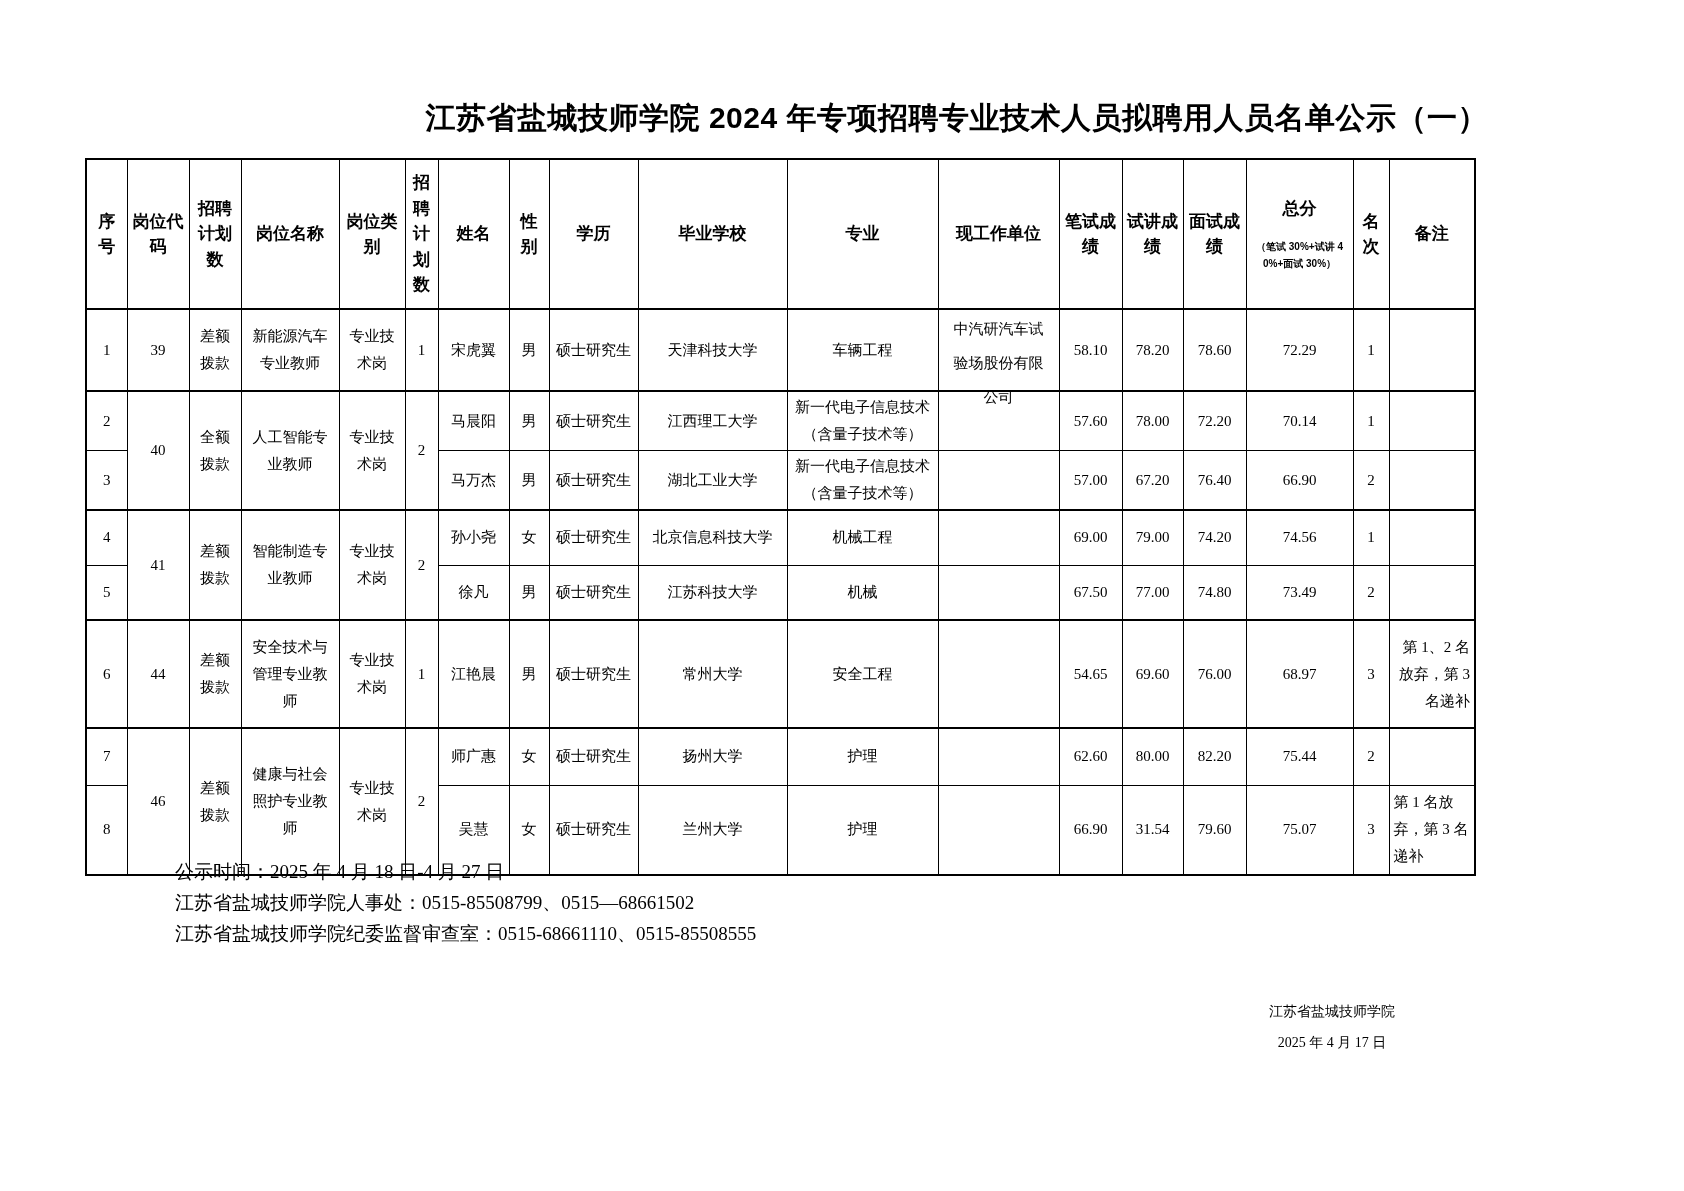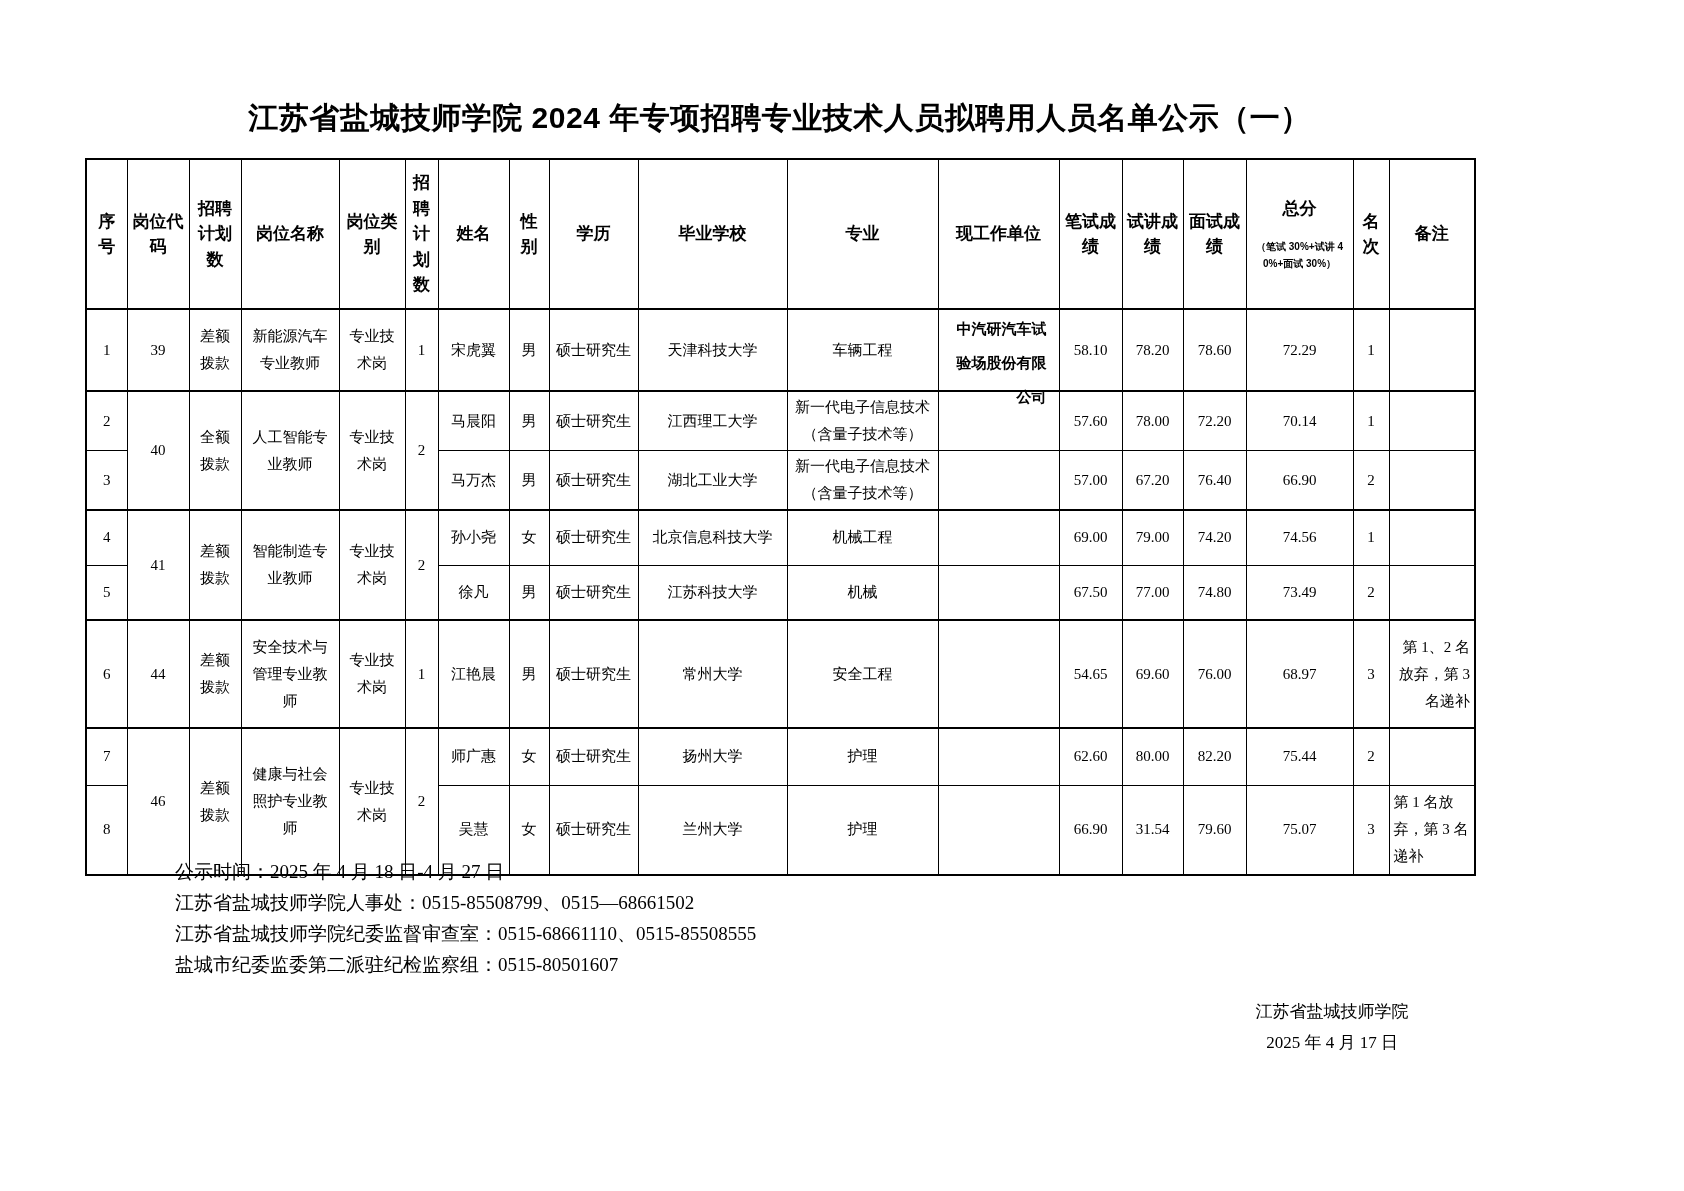--- a/index.html
+++ b/index.html
@@ -9,23 +9,23 @@
     width: 1684px;
     height: 1191px;
     background: #ffffff;
     color: #000;
     font-family: "Liberation Serif", serif;
     overflow: hidden;
   }
   .title {
     position: absolute;
     top: 98px;
-    left: 85px;
+    left: 99px;
     width: 1389px;
-    text-align: center;
+    text-align: right;
     font-family: "Liberation Sans", sans-serif;
     font-weight: bold;
     font-size: 30px;
     letter-spacing: 0.5px;
     white-space: nowrap;
   }
   table.roster {
     position: absolute;
     left: 85px;
     top: 158px;
@@ -56,40 +56,39 @@
   td.seqnum { font-size: 19px; }
   .total-sub {
     font-size: 10px;
     line-height: 1.7;
     margin-top: 16px;
   }
   .employer-inner {
     width: 96px;
     height: 74px;
     margin: 0 auto;
-    text-align: right;
+    text-align: center;
     line-height: 34px;
     overflow: visible;
-    font-weight: bold;
   }
   .footer-block {
     position: absolute;
     left: 175px;
     top: 856px;
     font-size: 19px;
     line-height: 31px;
     text-align: left;
     white-space: nowrap;
   }
   .signature-block {
     position: absolute;
     left: 1222px;
     top: 996px;
     width: 220px;
-    font-size: 17px;
+    font-size: 14px;
     line-height: 31px;
     text-align: center;
     white-space: nowrap;
   }
 </style>
 </head>
 <body>
 
 <div class="page">
 
@@ -296,21 +295,20 @@
       <td class="seqnum">3</td>
       <td style="text-align:left">第 1 名放弃，第 3 名递补</td>
     </tr>
   </tbody>
     </table>
 
   <div class="footer-block">
     <div>公示时间：2025 年 4 月 18 日-4 月 27 日</div>
     <div>江苏省盐城技师学院人事处：0515-85508799、0515—68661502</div>
     <div>江苏省盐城技师学院纪委监督审查室：0515-68661110、0515-85508555</div>
-    <div>盐城市纪委监委第二派驻纪检监察组：0515-80501607</div>
   </div>
 
   <div class="signature-block">
     <div>江苏省盐城技师学院</div>
     <div>2025 年 4 月 17 日</div>
   </div>
 
 </div>
 
 </body></html>

